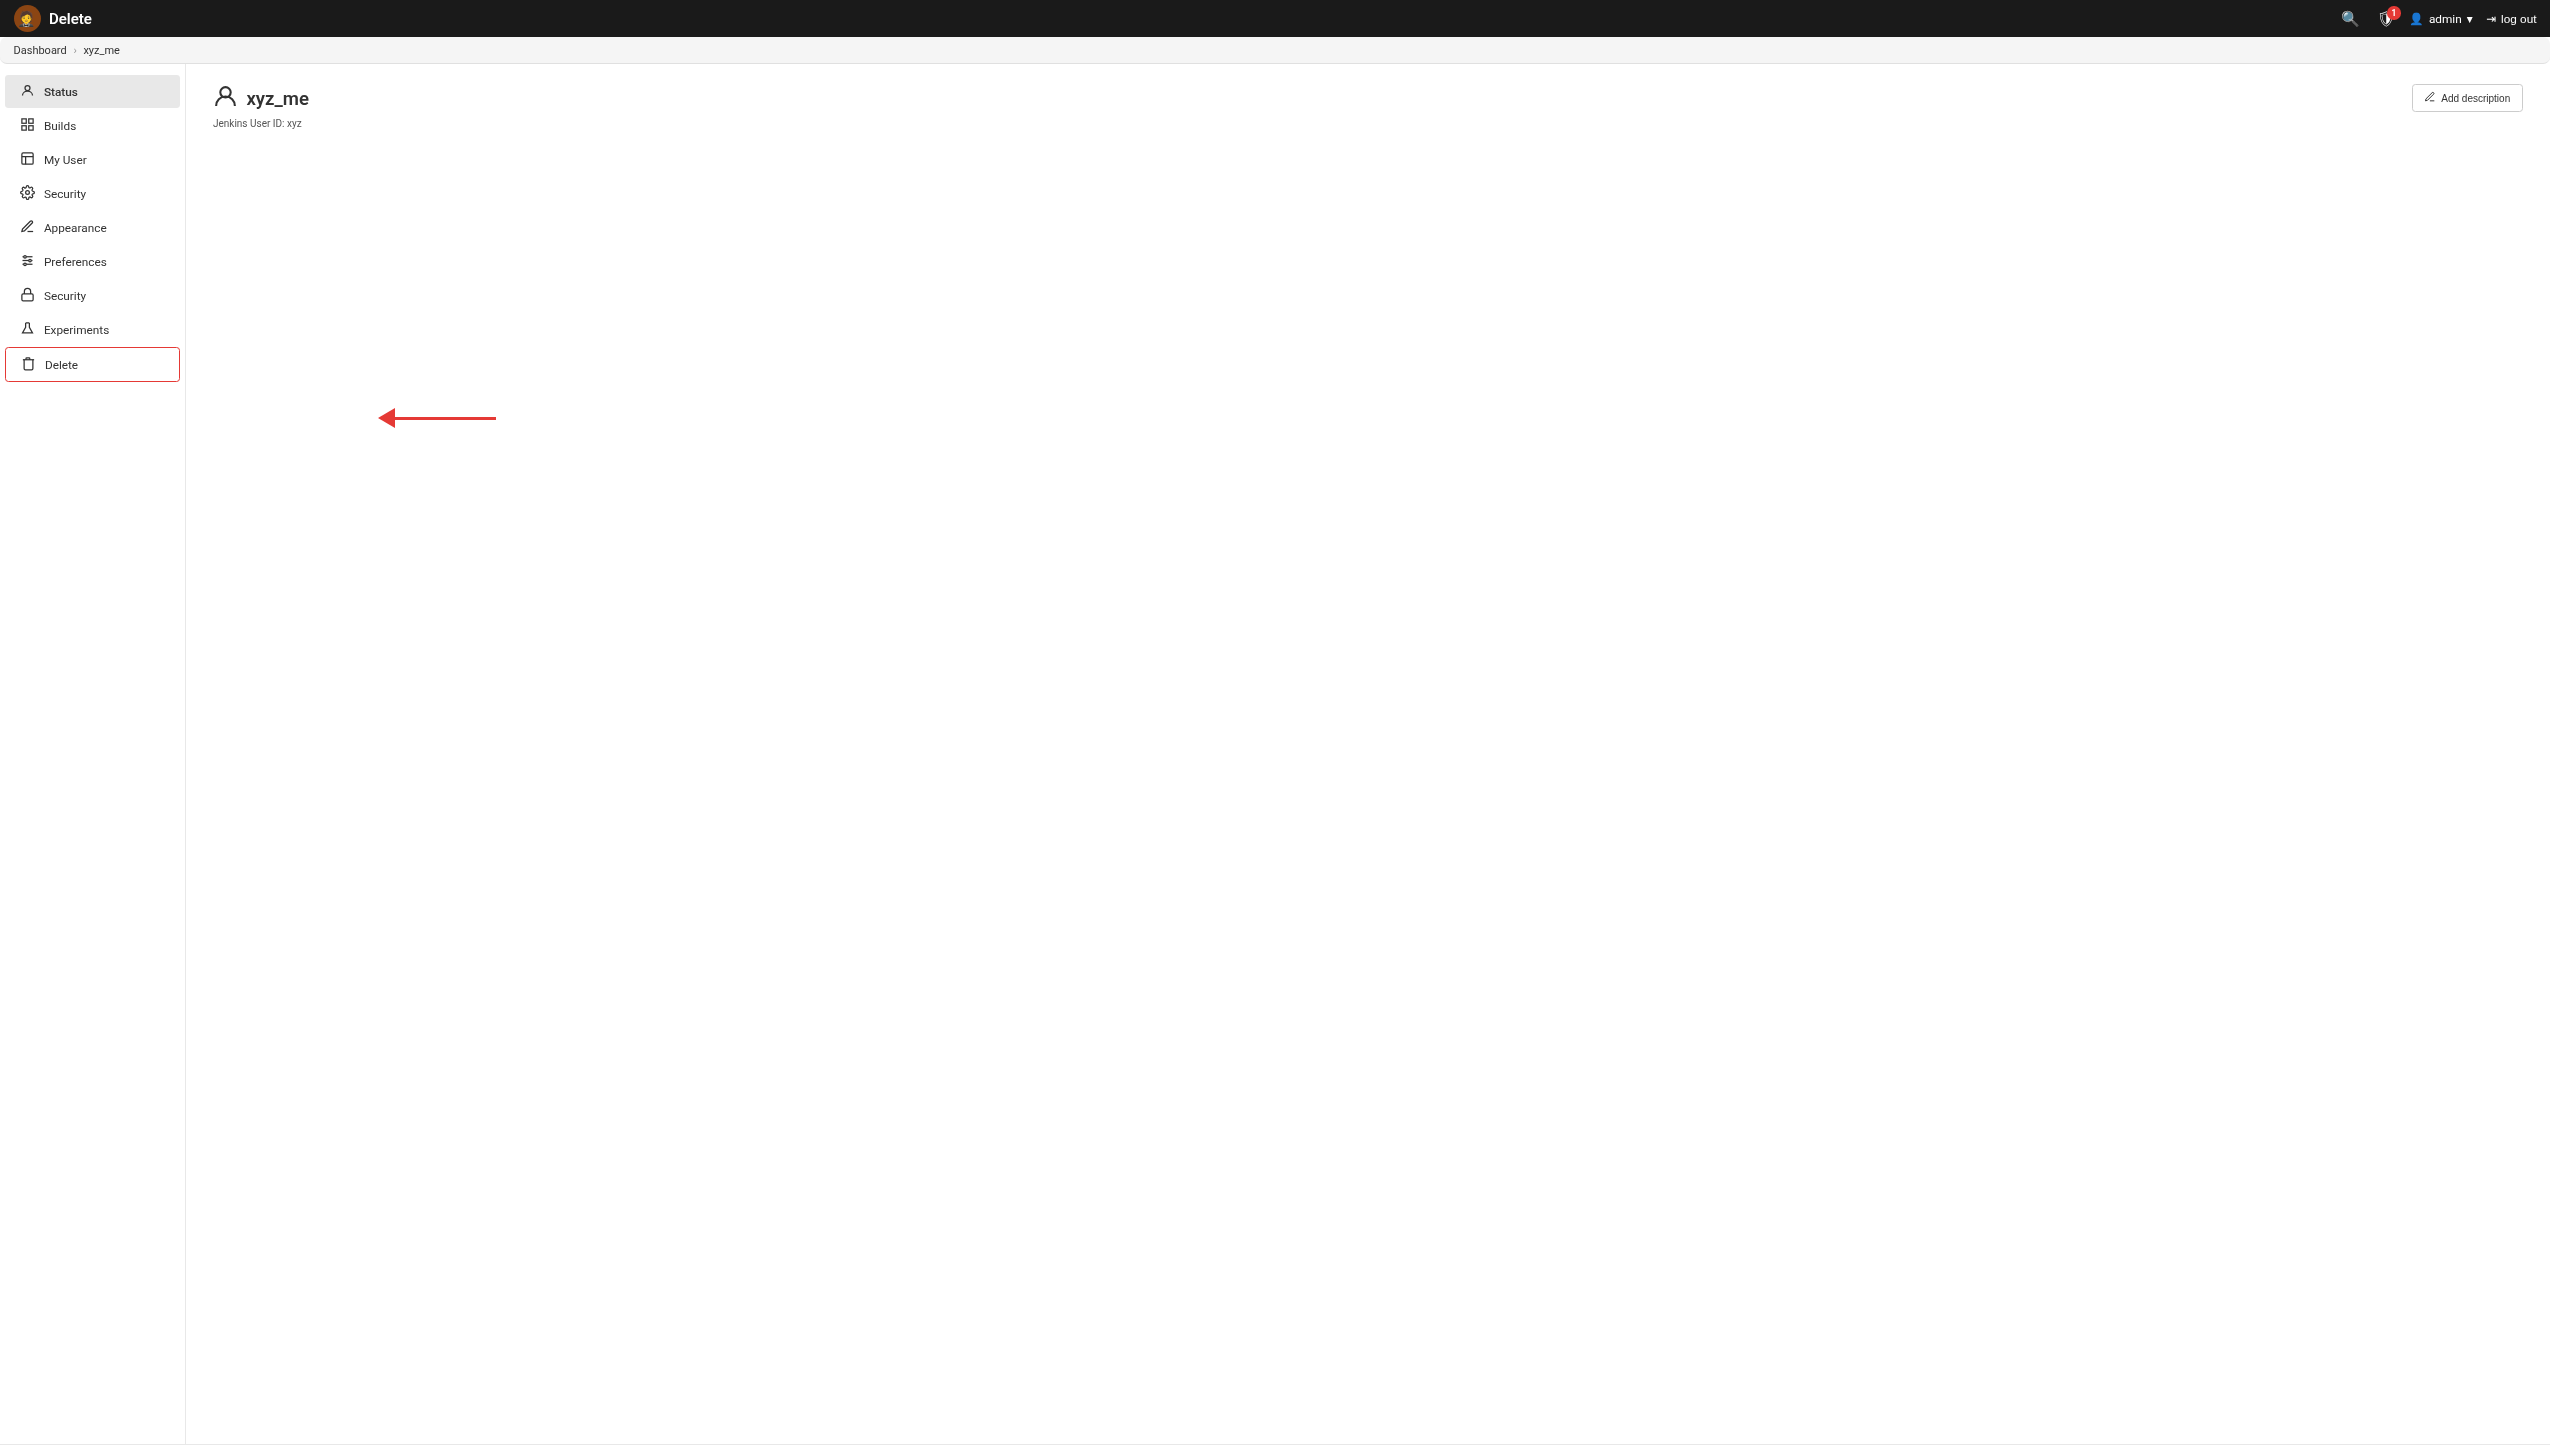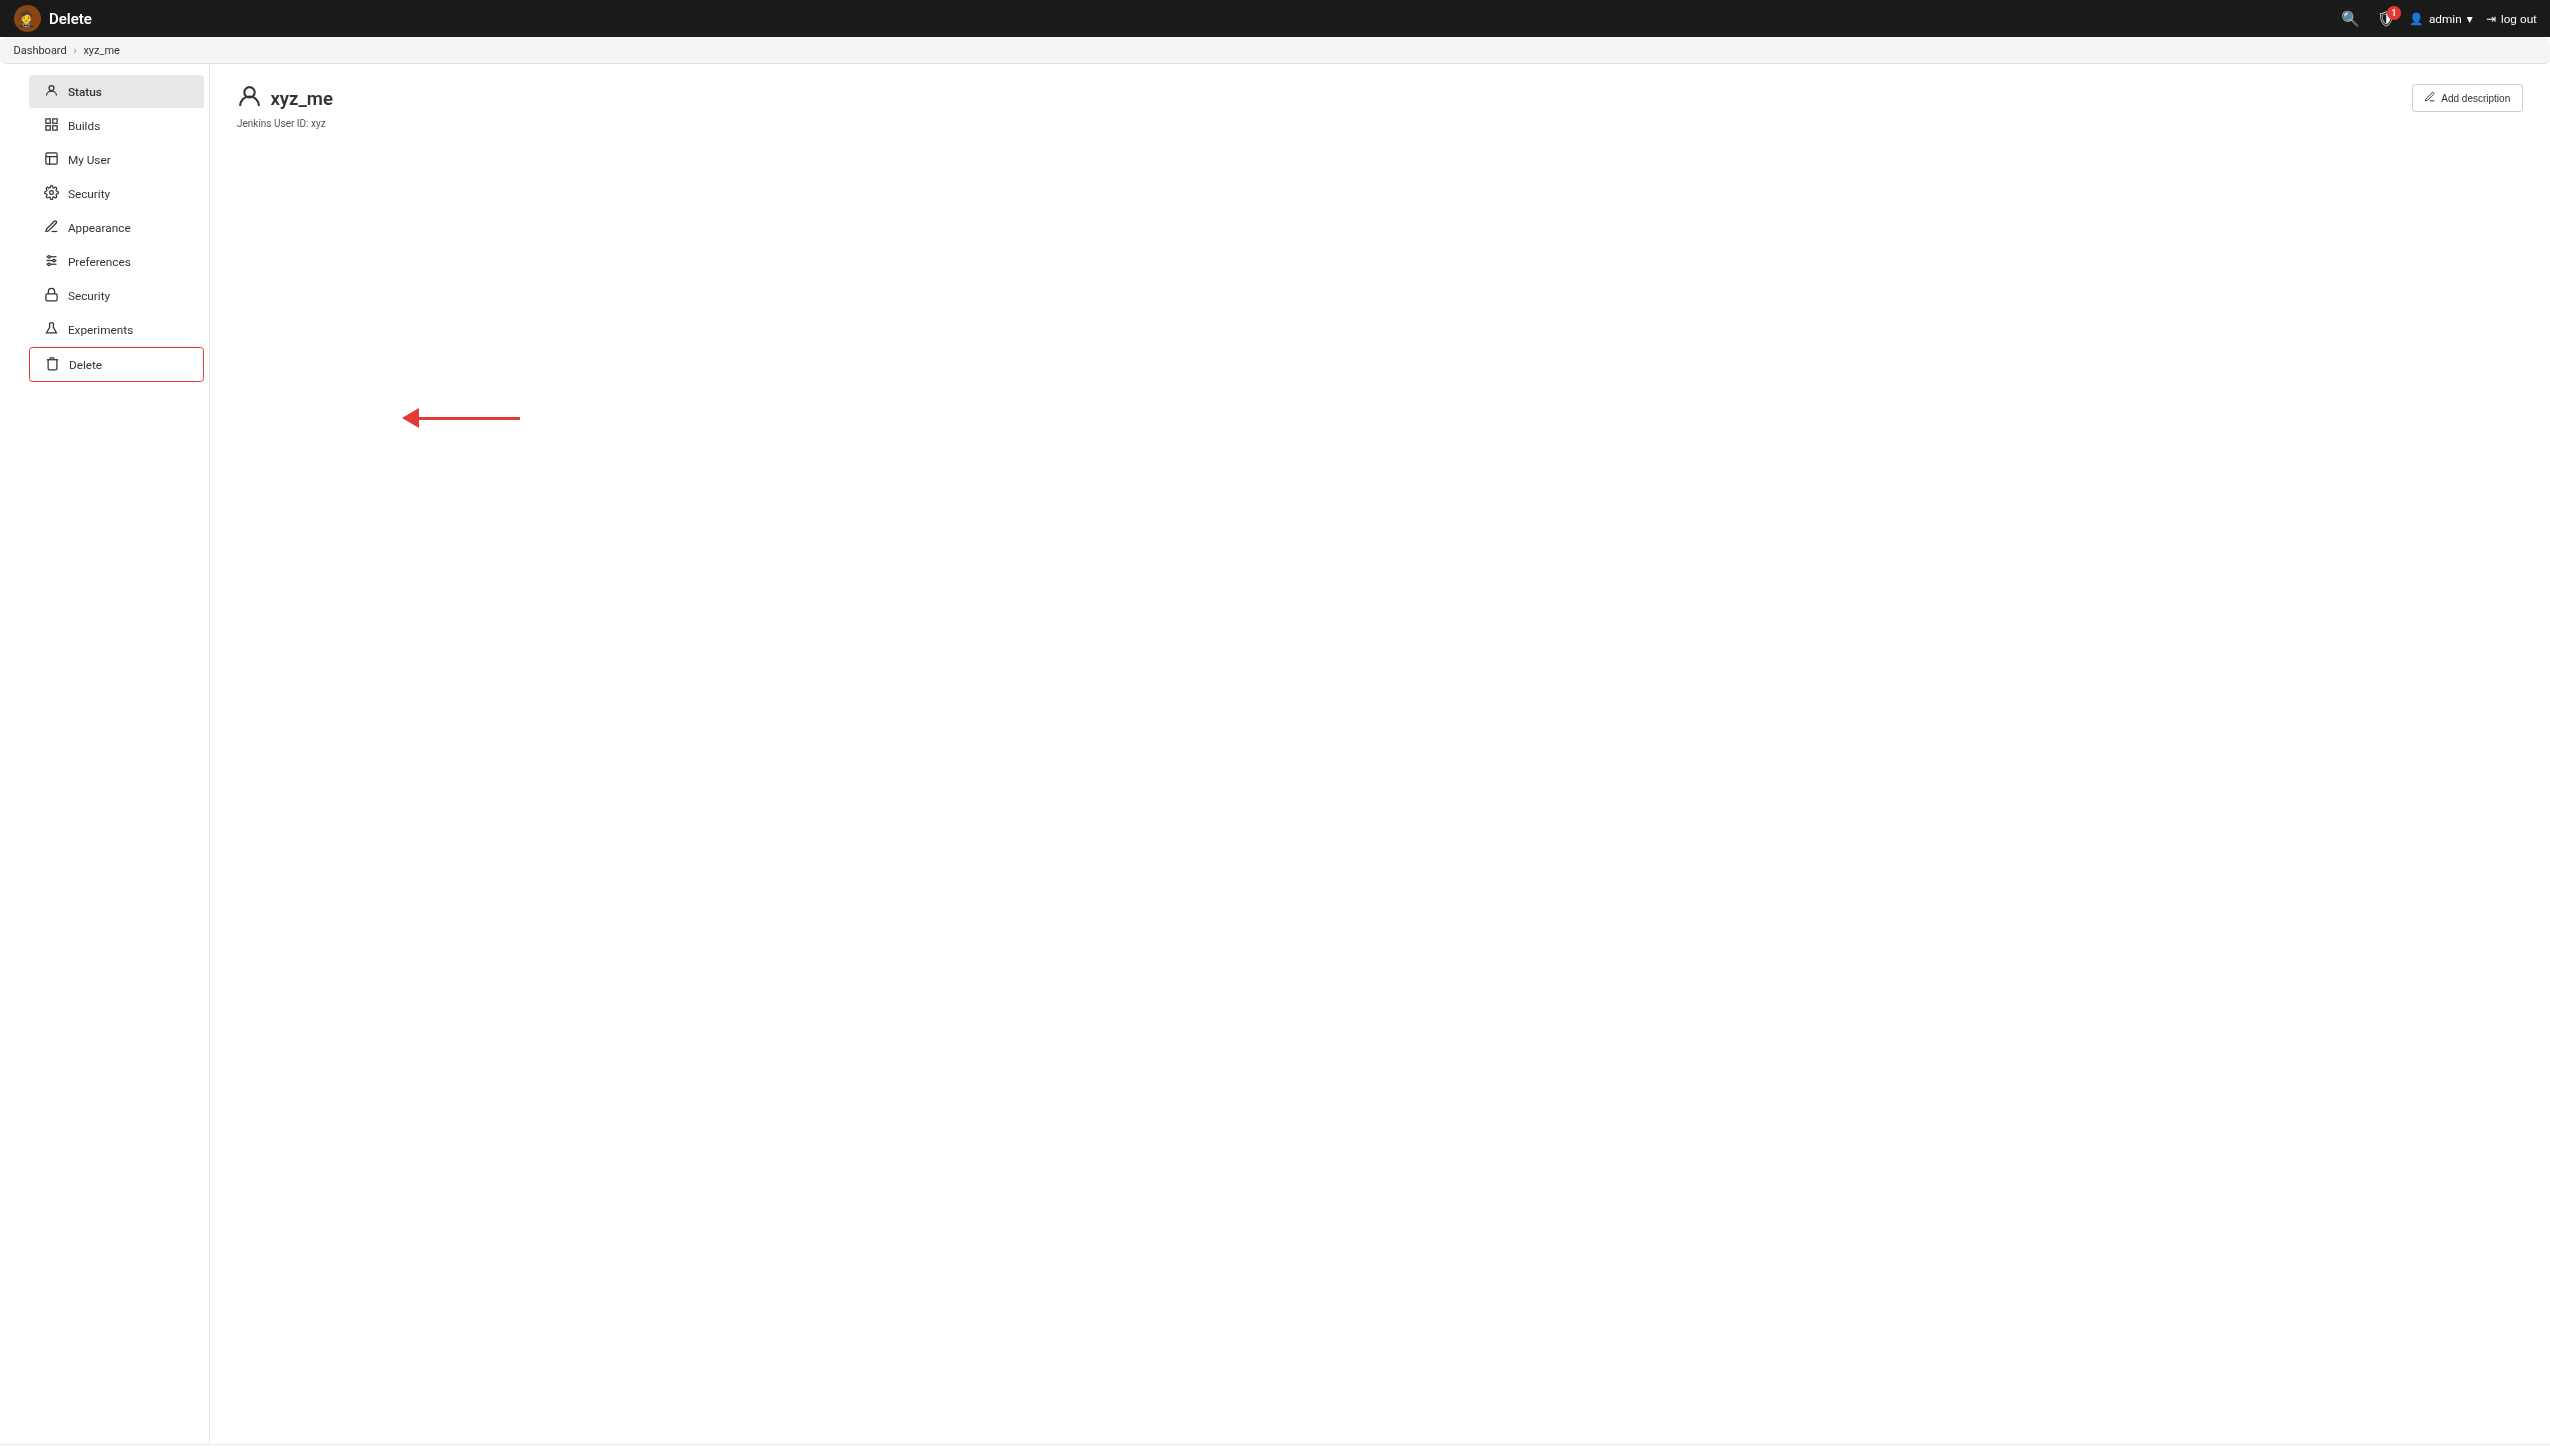--- a/index.html
+++ b/index.html
@@ -107,21 +107,20 @@
     .breadcrumb a {
       color: #333;
       text-decoration: none;
     }
     .breadcrumb-current { color: #333; }
 
     
     .layout {
       display: flex;
       min-height: calc(100vh - 37px - 31px);
-      margin-left: 24px;
     }
 
     
     .sidebar {
       width: 186px;
       min-width: 186px;
       padding: 10px 0;
       border-right: 0.8px solid #e8e8e8;
     }
     .sidebar-item {

